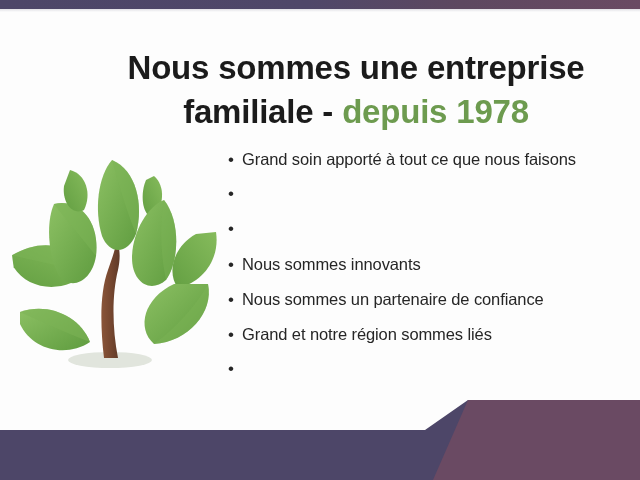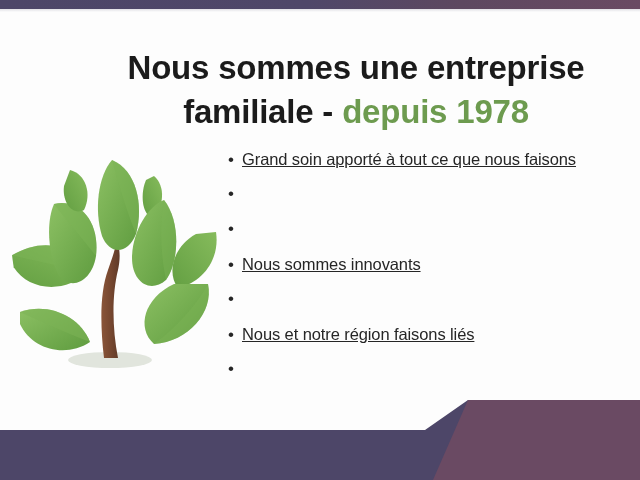--- a/index.html
+++ b/index.html
@@ -83,21 +83,20 @@
     line-height: 1;
     color: #262626;
     text-align: left;
   }
   .bullet-text {
     font-size: 16.5px;
     color: #262626;
     line-height: 1.2;
     white-space: nowrap;
     letter-spacing: -0.1px;
-    text-decoration: underline;
   }
 
   
   .footer {
     position: absolute;
     left: 0;
     top: 400px;
     width: 640px;
     height: 80px;
   }
@@ -185,24 +184,25 @@
     </li>
     <li class="bullet-row">
       <span class="bullet-dot">•</span>
     </li>
     <li class="bullet-row">
       <span class="bullet-dot">•</span>
       <span class="bullet-text">Nous sommes innovants</span>
     </li>
     <li class="bullet-row">
       <span class="bullet-dot">•</span>
-    </li>
-    <li class="bullet-row">
-      <span class="bullet-dot">•</span>
-      <span class="bullet-text">Nous et notre région faisons liés</span>
+      <span class="bullet-text">Nous sommes un partenaire de confiance</span>
+    </li>
+    <li class="bullet-row">
+      <span class="bullet-dot">•</span>
+      <span class="bullet-text">Grand et notre région sommes liés</span>
     </li>
     <li class="bullet-row">
       <span class="bullet-dot">•</span>
     </li>
   </ul>
 
   <div class="footer">
     <svg width="640" height="80" viewBox="0 0 640 80" xmlns="http://www.w3.org/2000/svg">
 
       <path d="M0 30 L425 30 L468 0 L640 0 L640 80 L0 80 Z" fill="#4d4668"></path>

